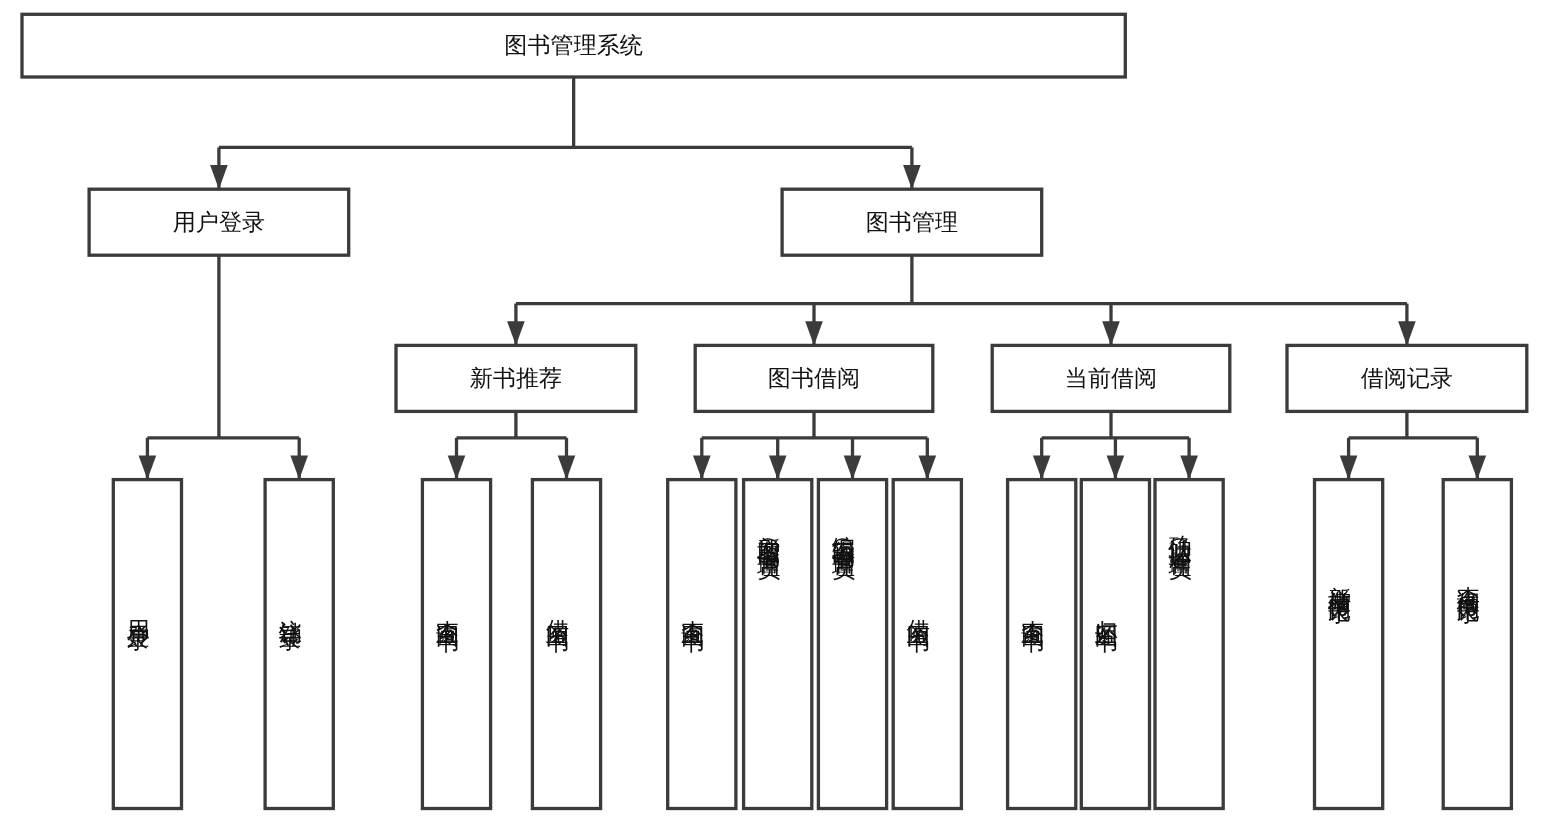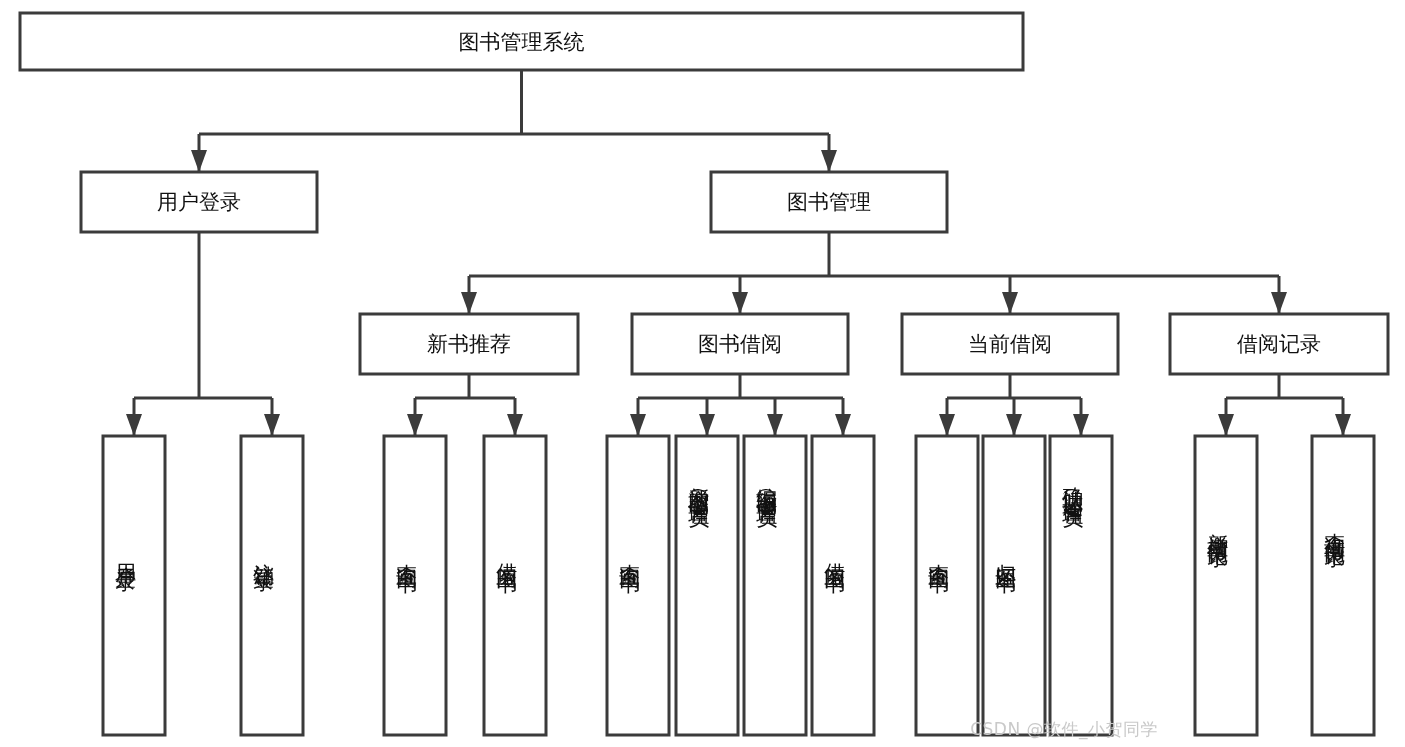--- a/index.html
+++ b/index.html
@@ -203,14 +203,13 @@
         <g>
           <rect x="1195" y="436" width="62" height="299" class="node-box"></rect>
           <text class="node-label-v" x="1226" y="525" text-anchor="middle" writing-mode="tb" style="writing-mode: vertical-rl; text-orientation: upright; letter-spacing: 3px; dominant-baseline: hanging;">新增借阅记录</text>
         </g>
         <g>
           <rect x="1312" y="436" width="62" height="299" class="node-box"></rect>
           <text class="node-label-v" x="1343" y="525" text-anchor="middle" writing-mode="tb" style="writing-mode: vertical-rl; text-orientation: upright; letter-spacing: 3px; dominant-baseline: hanging;">查询借阅记录</text>
         </g>
       </g>
   </svg>
-  <div class="watermark-text">CSDN @软件_小贺同学</div>
 </div>
 
 </body></html>

